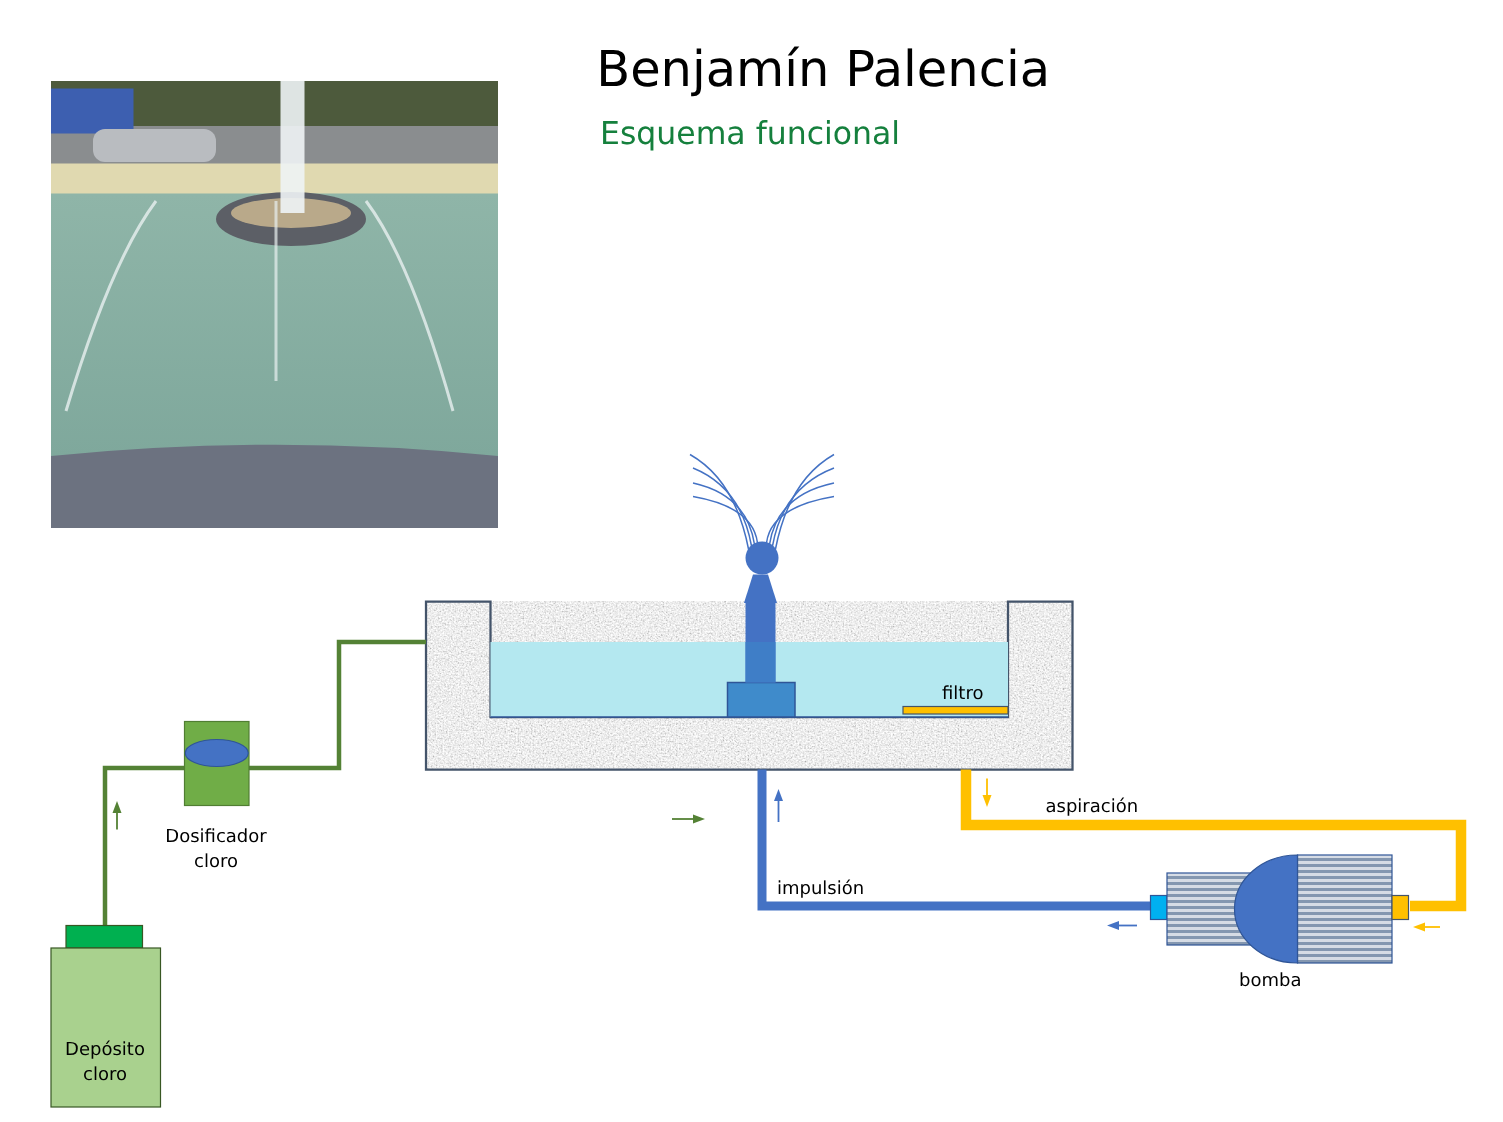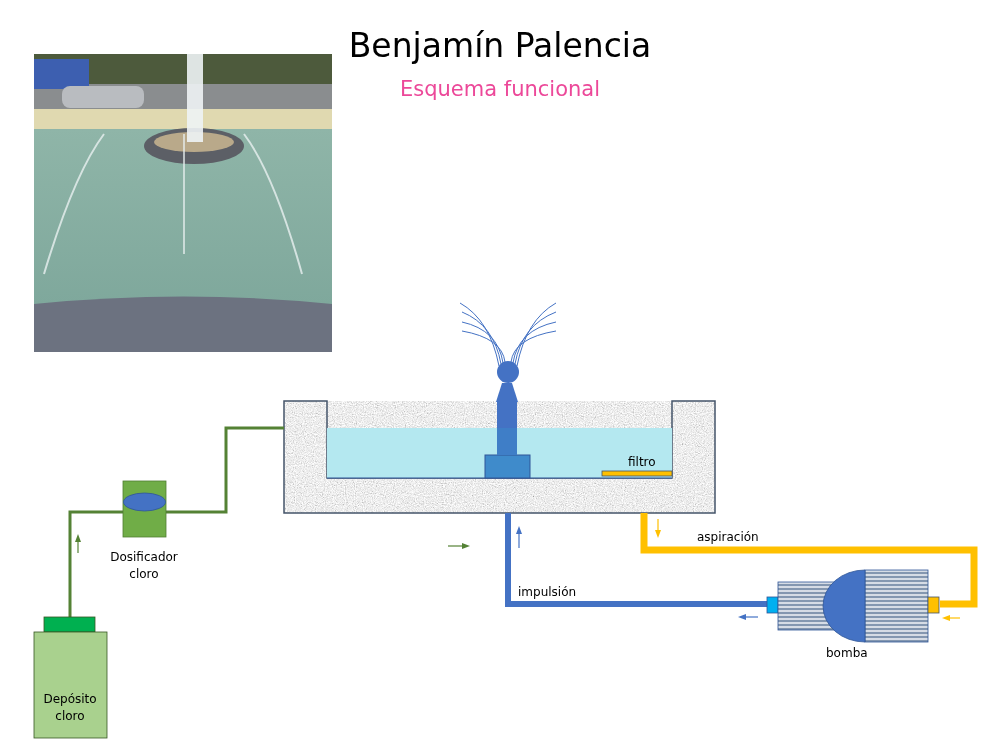--- a/index.html
+++ b/index.html
@@ -1,18 +1,18 @@
 <!DOCTYPE html>
 <html><head>
 <meta charset="utf-8">
 <style>
   html,body{margin:0;padding:0;background:#fff;}
   body{width:1002px;height:748px;position:relative;overflow:hidden;font-family:"DejaVu Sans","Liberation Sans",sans-serif;}
-  .title{position:absolute;left:300px;width:400px;text-align:center;top:26px;font-size:33px;color:#000;}
-  .subtitle{position:absolute;left:300px;width:400px;text-align:center;top:77px;font-size:21px;color:#ec4899;}
+  .title{position:absolute;left:300px;width:400px;text-align:right;top:26px;font-size:33px;color:#000;}
+  .subtitle{position:absolute;left:300px;width:400px;text-align:center;top:77px;font-size:21px;color:#15803d;}
   .photo{position:absolute;left:34px;top:54px;width:298px;height:298px;overflow:hidden;}
   svg.diagram{position:absolute;left:0;top:0;}
   .lbl{font-family:"DejaVu Sans","Liberation Sans",sans-serif;font-size:12px;fill:#000;}
 </style>
 </head>
 <body>
 
 <div class="title">Benjamín Palencia</div>
 <div class="subtitle">Esquema funcional</div>
 

